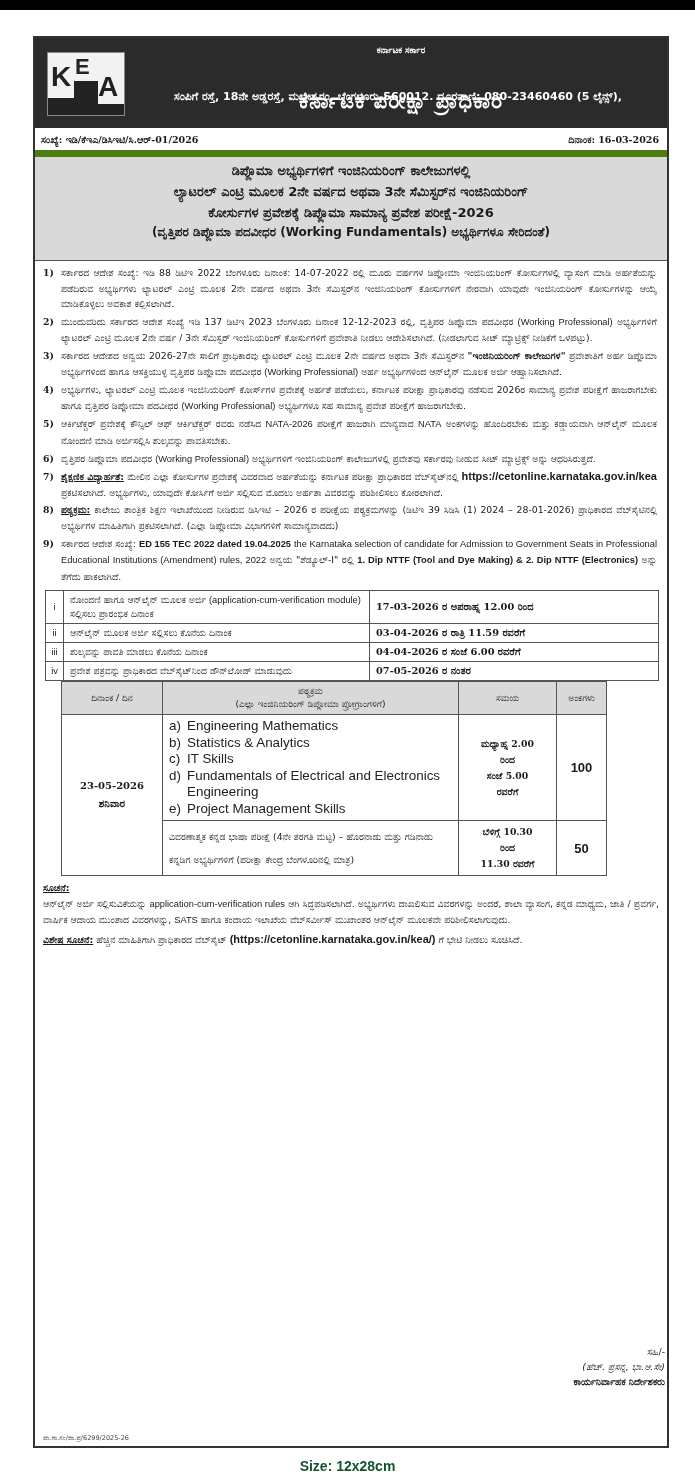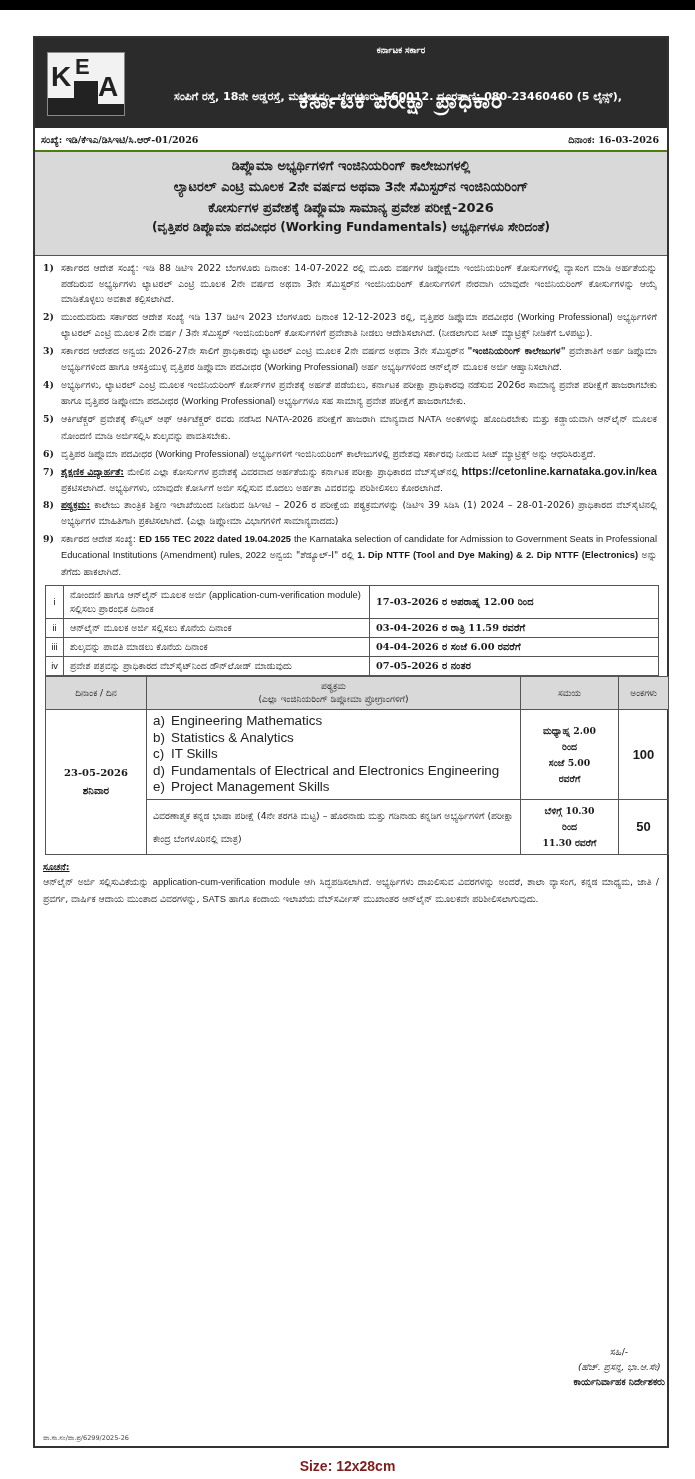--- a/index.html
+++ b/index.html
@@ -23,58 +23,58 @@
   .logo .a { left: 50px; top: 18px; font-size: 28px; }
   .logo .step1 { position: absolute; left: 0; top: 45px; width: 26px; height: 20px; background: #222; }
   .logo .step2 { position: absolute; left: 26px; top: 28px; width: 24px; height: 36px; background: #222; }
   .logo .step3 { position: absolute; left: 50px; top: 51px; width: 28px; height: 14px; background: #222; }
   .hdr-gov { position: absolute; left: 100px; right: 0; top: 7px; text-align: center; font-size: 8.5px; font-weight: bold; }
   .hdr-title { position: absolute; left: 100px; right: 0; top: 18px; text-align: center; font-size: 21px; font-weight: bold; letter-spacing: 1px; margin-top: 33px; }
   .hdr-addr { position: absolute; left: 100px; right: 6px; top: 52px; text-align: center; font-size: 11px; font-weight: bold; }
   .hdr-web { position: absolute; left: 100px; right: 6px; top: 68px; text-align: center; font-size: 9.5px; font-weight: bold; font-family: "Liberation Sans", sans-serif; }
   .refline {
     display: flex; justify-content: space-between; padding: 6px 8px 4px 6px;
-    font-size: 9.5px; font-weight: bold; border-bottom: 2px solid #4d7c0f; font-family: "DejaVu Serif", serif;
+    font-size: 9.5px; font-weight: bold; border-bottom: 7px solid #4d7c0f; font-family: "DejaVu Serif", serif;
   }
   .titlebox { background: #d9d9d9; text-align: center; padding: 3px 6px 19px; border-bottom: 1px solid #555; }
   .titlebox .t { font-size: 13px; font-weight: bold; line-height: 21px; }
   .titlebox .sub { font-size: 12px; font-weight: bold; line-height: 18px; }
   .items { padding: 4px 10px 0 8px; }
   .item { display: flex; font-size: 9.3px; line-height: 15.6px; margin-bottom: 2px; text-align: justify; }
   .item .num { width: 18px; flex: none; font-weight: bold; font-family: "DejaVu Serif", serif; }
   .item .txt { flex: 1; }
   .item b.u { text-decoration: underline; }
   .item .en { font-family: "Liberation Sans", sans-serif; }
   .item .url { font-family: "Liberation Sans", sans-serif; font-weight: bold; font-size: 11px; }
   table { border-collapse: collapse; }
   .dates { margin: 6px 10px 0 10px; width: 614px; }
   .dates td { border: 1px solid #555; font-size: 9.3px; padding: 2px 6px; line-height: 14px; vertical-align: middle; }
   .dates td.idx { width: 18px; text-align: center; padding: 2px 2px; font-family: "Liberation Sans", sans-serif; }
   .dates td.desc { width: 306px; }
   .dates td.val { font-weight: bold; font-family: "DejaVu Serif", serif; font-size: 9.8px; }
   .sched-title { text-align: center; font-size: 10px; font-weight: bold; text-decoration: underline; margin: 6px 0 4px; font-family: "DejaVu Serif", serif; }
-  .sched { margin: 0 10px; width: 624px; border-radius: 26px; }
+  .sched { margin: 0 26px; width: 546px; border-radius: 26px; }
   .sched th { background: #d9d9d9; border: 1px solid #555; font-size: 9px; font-weight: normal; padding: 3px 4px; line-height: 13px; }
   .sched td { border: 1px solid #555; font-size: 9.3px; padding: 3px 6px; vertical-align: middle; }
   .sched .c-date { width: 101px; text-align: center; font-weight: bold; font-family: "DejaVu Serif", serif; font-size: 10px; line-height: 18px; }
   .sched .c-time { width: 98px; text-align: center; font-weight: bold; font-family: "DejaVu Serif", serif; line-height: 16px; }
   .sched .c-marks { width: 50px; text-align: center; font-weight: bold; font-size: 13px; font-family: "Liberation Sans", sans-serif; }
   .subj { font-family: "Liberation Sans", sans-serif; font-size: 13.4px; line-height: 16.5px; color: #222; }
   .subj div { display: flex; }
   .subj div .l { width: 18px; flex: none; }
   .kn-paper { line-height: 23px; }
   .notes { padding: 4px 8px 0 8px; font-size: 9.3px; line-height: 15.6px; }
   .notes .nt { font-weight: bold; text-decoration: underline; }
   .notes .en { font-family: "Liberation Sans", sans-serif; }
   .notes .url { font-family: "Liberation Sans", sans-serif; font-weight: bold; font-size: 11px; }
-  .sig { position: absolute; right: 30px; top: 1344px; text-align: center; font-size: 9.3px; line-height: 15px; }
+  .sig { position: absolute; right: 30px; top: 1344px; text-align: right; font-size: 9.3px; line-height: 15px; }
   .sig .name { font-weight: normal; font-style: italic; }
   .sig .desig { font-weight: bold; }
   .footref { position: absolute; left: 8px; top: 1396px; font-size: 6.5px; color: #444; }
-  .size-caption { position: absolute; left: 0; width: 695px; top: 1458px; text-align: center; font-family: "Liberation Sans", sans-serif; font-size: 14px; font-weight: bold; color: #7f1d1d; }
+  .size-caption { position: absolute; left: 0; width: 695px; top: 1458px; text-align: center; font-family: "Liberation Sans", sans-serif; font-size: 14px; font-weight: bold; color: #14532d; }
 </style>
 </head>
 <body>
 
 <div class="topbar"></div>
 
 <div class="doc">
 
   <div class="header">
     <div class="logo">
@@ -223,21 +223,24 @@
         <div>11.30 ರವರೆಗೆ</div>
       </td>
       <td class="c-marks">50</td>
     </tr>
   </tbody>
     </table>
 
   <div class="notes">
     <div class="nt">ಸೂಚನೆ:</div>
     <div style="text-align:justify">
-      <span>ಆನ್‌ಲೈನ್ ಅರ್ಜಿ ಸಲ್ಲಿಸುವಿಕೆಯನ್ನು</span> <span class="en">application-cum-verification module</span> <span>ಆಗಿ ಸಿದ್ಧಪಡಿಸಲಾಗಿದೆ. ಅಭ್ಯರ್ಥಿಗಳು ದಾಖಲಿಸುವ ವಿವರಗಳನ್ನು ಅಂದರೆ, ಶಾಲಾ ವ್ಯಾಸಂಗ, ಕನ್ನಡ ಮಾಧ್ಯಮ, ಜಾತಿ / ಪ್ರವರ್ಗ, ವಾರ್ಷಿಕ ಆದಾಯ ಮುಂತಾದ ವಿವರಗಳನ್ನು,</span> <span class="en">SATS</span> <span>ಹಾಗೂ ಕಂದಾಯ ಇಲಾಖೆಯ ವೆಬ್‌ಸರ್ವೀಸ್ ಮುಖಾಂತರ ಆನ್‌ಲೈನ್ ಮೂಲಕವೇ ಪರಿಶೀಲಿಸಲಾಗುವುದು.</span>
+      <span>ಆನ್‌ಲೈನ್ ಅರ್ಜಿ ಸಲ್ಲಿಸುವಿಕೆಯನ್ನು</span> <span class="en">application-cum-verification rules</span> <span>ಆಗಿ ಸಿದ್ಧಪಡಿಸಲಾಗಿದೆ. ಅಭ್ಯರ್ಥಿಗಳು ದಾಖಲಿಸುವ ವಿವರಗಳನ್ನು ಅಂದರೆ, ಶಾಲಾ ವ್ಯಾಸಂಗ, ಕನ್ನಡ ಮಾಧ್ಯಮ, ಜಾತಿ / ಪ್ರವರ್ಗ, ವಾರ್ಷಿಕ ಆದಾಯ ಮುಂತಾದ ವಿವರಗಳನ್ನು,</span> <span class="en">SATS</span> <span>ಹಾಗೂ ಕಂದಾಯ ಇಲಾಖೆಯ ವೆಬ್‌ಸರ್ವೀಸ್ ಮುಖಾಂತರ ಆನ್‌ಲೈನ್ ಮೂಲಕವೇ ಪರಿಶೀಲಿಸಲಾಗುವುದು.</span>
+    </div>
+    <div style="margin-top:3px">
+      <span class="nt">ವಿಶೇಷ ಸೂಚನೆ:</span> <span>ಹೆಚ್ಚಿನ ಮಾಹಿತಿಗಾಗಿ ಪ್ರಾಧಿಕಾರದ ವೆಬ್‌ಸೈಟ್</span> <span class="url">(https://cetonline.karnataka.gov.in/kea/)</span> <span>ಗೆ ಭೇಟಿ ನೀಡಲು ಸೂಚಿಸಿದೆ.</span>
     </div>
   </div>
 
   <div class="footref">ವಾ.ಸಾ.ಸಂ/ವಾ.ಪ್ರ/6299/2025-26</div>
 </div>
 
 <div class="sig">
   <div>ಸಹಿ/-</div>
   <div class="name">(ಹೆಚ್. ಪ್ರಸನ್ನ, ಭಾ.ಆ.ಸೇ)</div>
   <div class="desig">ಕಾರ್ಯನಿರ್ವಾಹಕ ನಿರ್ದೇಶಕರು</div>

